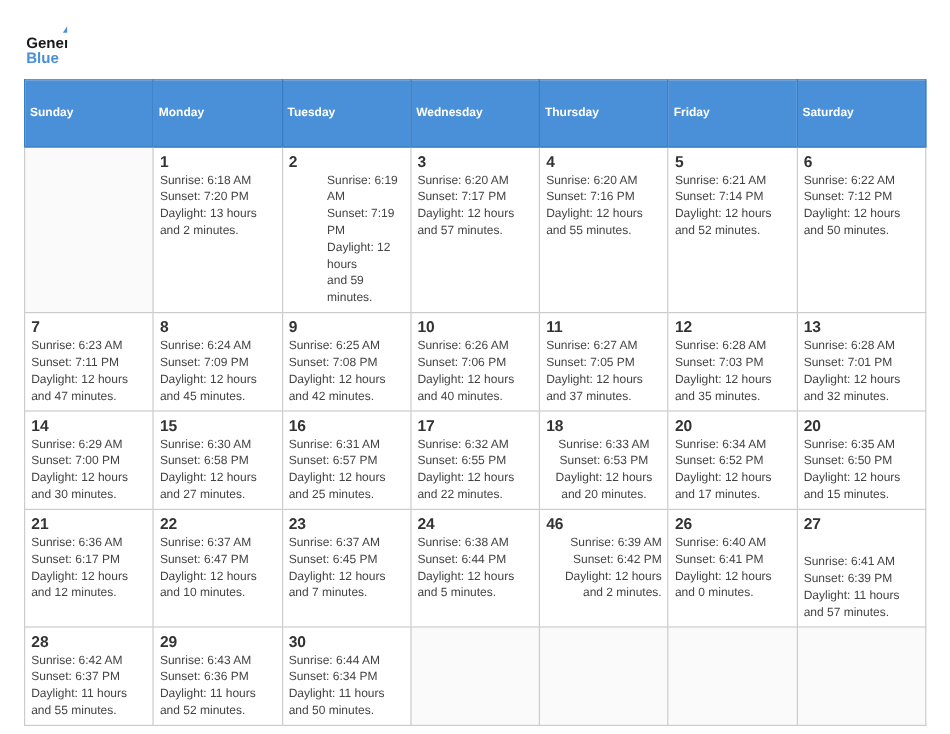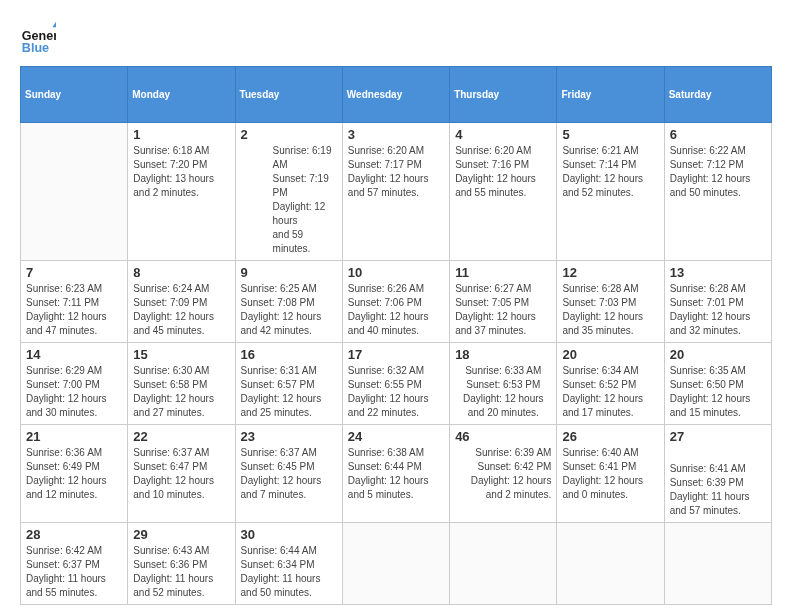--- a/index.html
+++ b/index.html
@@ -253,21 +253,21 @@
           <div class="day-info" style="white-space: pre-line;">Sunrise: 6:35 AM
 Sunset: 6:50 PM
 Daylight: 12 hours
 and 15 minutes.</div>
         </td>
       </tr>
       <tr>
         <td>
           <span class="day-number">21</span>
           <div class="day-info" style="white-space: pre-line;">Sunrise: 6:36 AM
-Sunset: 6:49 PM
+Sunset: 6:17 PM
 Daylight: 12 hours
 and 12 minutes.</div>
         </td>
         <td>
           <span class="day-number">22</span>
           <div class="day-info" style="white-space: pre-line;">Sunrise: 6:37 AM
 Sunset: 6:47 PM
 Daylight: 12 hours
 and 10 minutes.</div>
         </td>

